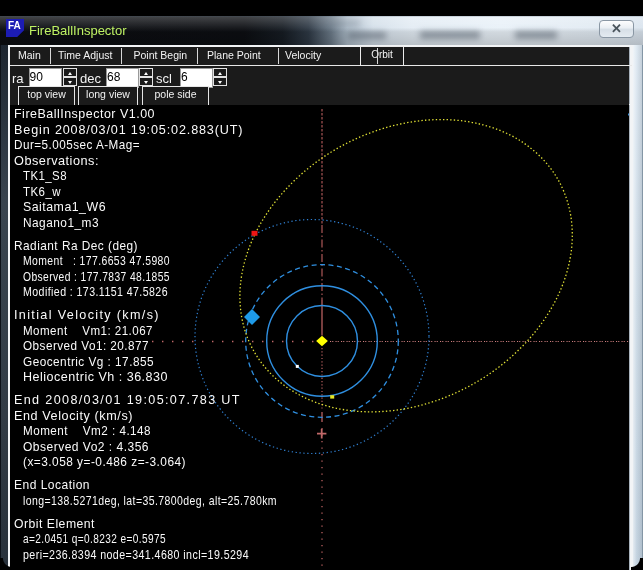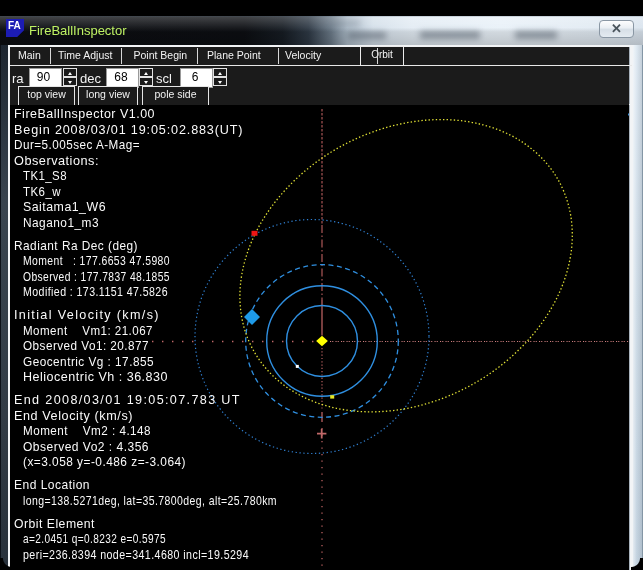--- a/index.html
+++ b/index.html
@@ -32,21 +32,21 @@
   border-style:solid; border-color:#f2f4f6; border-width:2px 4px 4px 2px; background:transparent; }
 
 #strip { position:absolute; left:10px; top:31px; width:619px; height:58px; background:#1b1b1b; }
 .tab { position:absolute; top:1.5px; height:16px; color:#f2f2f2; font-size:10.5px; white-space:pre; }
 .tabsep { position:absolute; top:1px; width:1px; height:16px; background:#d8d8d8; }
 #seltab { position:absolute; top:-1px; height:19px; background:#1b1b1b;
   border:1px solid #ececec; border-bottom:none; color:#f5f5f5; font-size:10px; text-align:center; line-height:16px;margin-left:32px; }
 #tabline { position:absolute; left:0px; top:18px; width:622px; height:1px; background:#e8e8e8; }
 .lbl { position:absolute; color:#f2f2f2; font-size:13px; }
 .ebox { position:absolute; top:21px; width:33px; height:20px; background:#fff; border:1px solid #999;
-  color:#000; font-size:12px; text-align:center; padding:1px 3px 0 0; }
+  color:#000; font-size:12px; text-align:left; padding:1px 3px 0 0; }
 .spin { position:absolute; top:21px; width:14px; height:18px; }
 .spin .u, .spin .d { position:absolute; left:0; width:14px; height:9px; background:#1b1b1b; border:1px solid #e2e2e2; }
 .spin .u { top:0; } .spin .d { top:9px; }
 .spin .u:after { content:""; position:absolute; left:4px; top:3px; border-left:2.5px solid transparent; border-right:2.5px solid transparent; border-bottom:3.5px solid #fff; }
 .spin .d:after { content:""; position:absolute; left:4px; top:3px; border-left:2.5px solid transparent; border-right:2.5px solid transparent; border-top:3.5px solid #fff; }
 .btn { position:absolute; top:39px; height:21px; background:#1b1b1b; border:1px solid #e6e6e6;
   color:#f2f2f2; font-size:10.5px; text-align:center; line-height:15px; }
 
 #canvas { position:absolute; left:11px; top:89px; width:618px; height:467px; background:#000; }
 #cbr { position:absolute; right:0; bottom:0; width:12px; height:12px; background:radial-gradient(circle at 0 0, rgba(0,0,0,0) 8.5px, #000 9.5px); }

